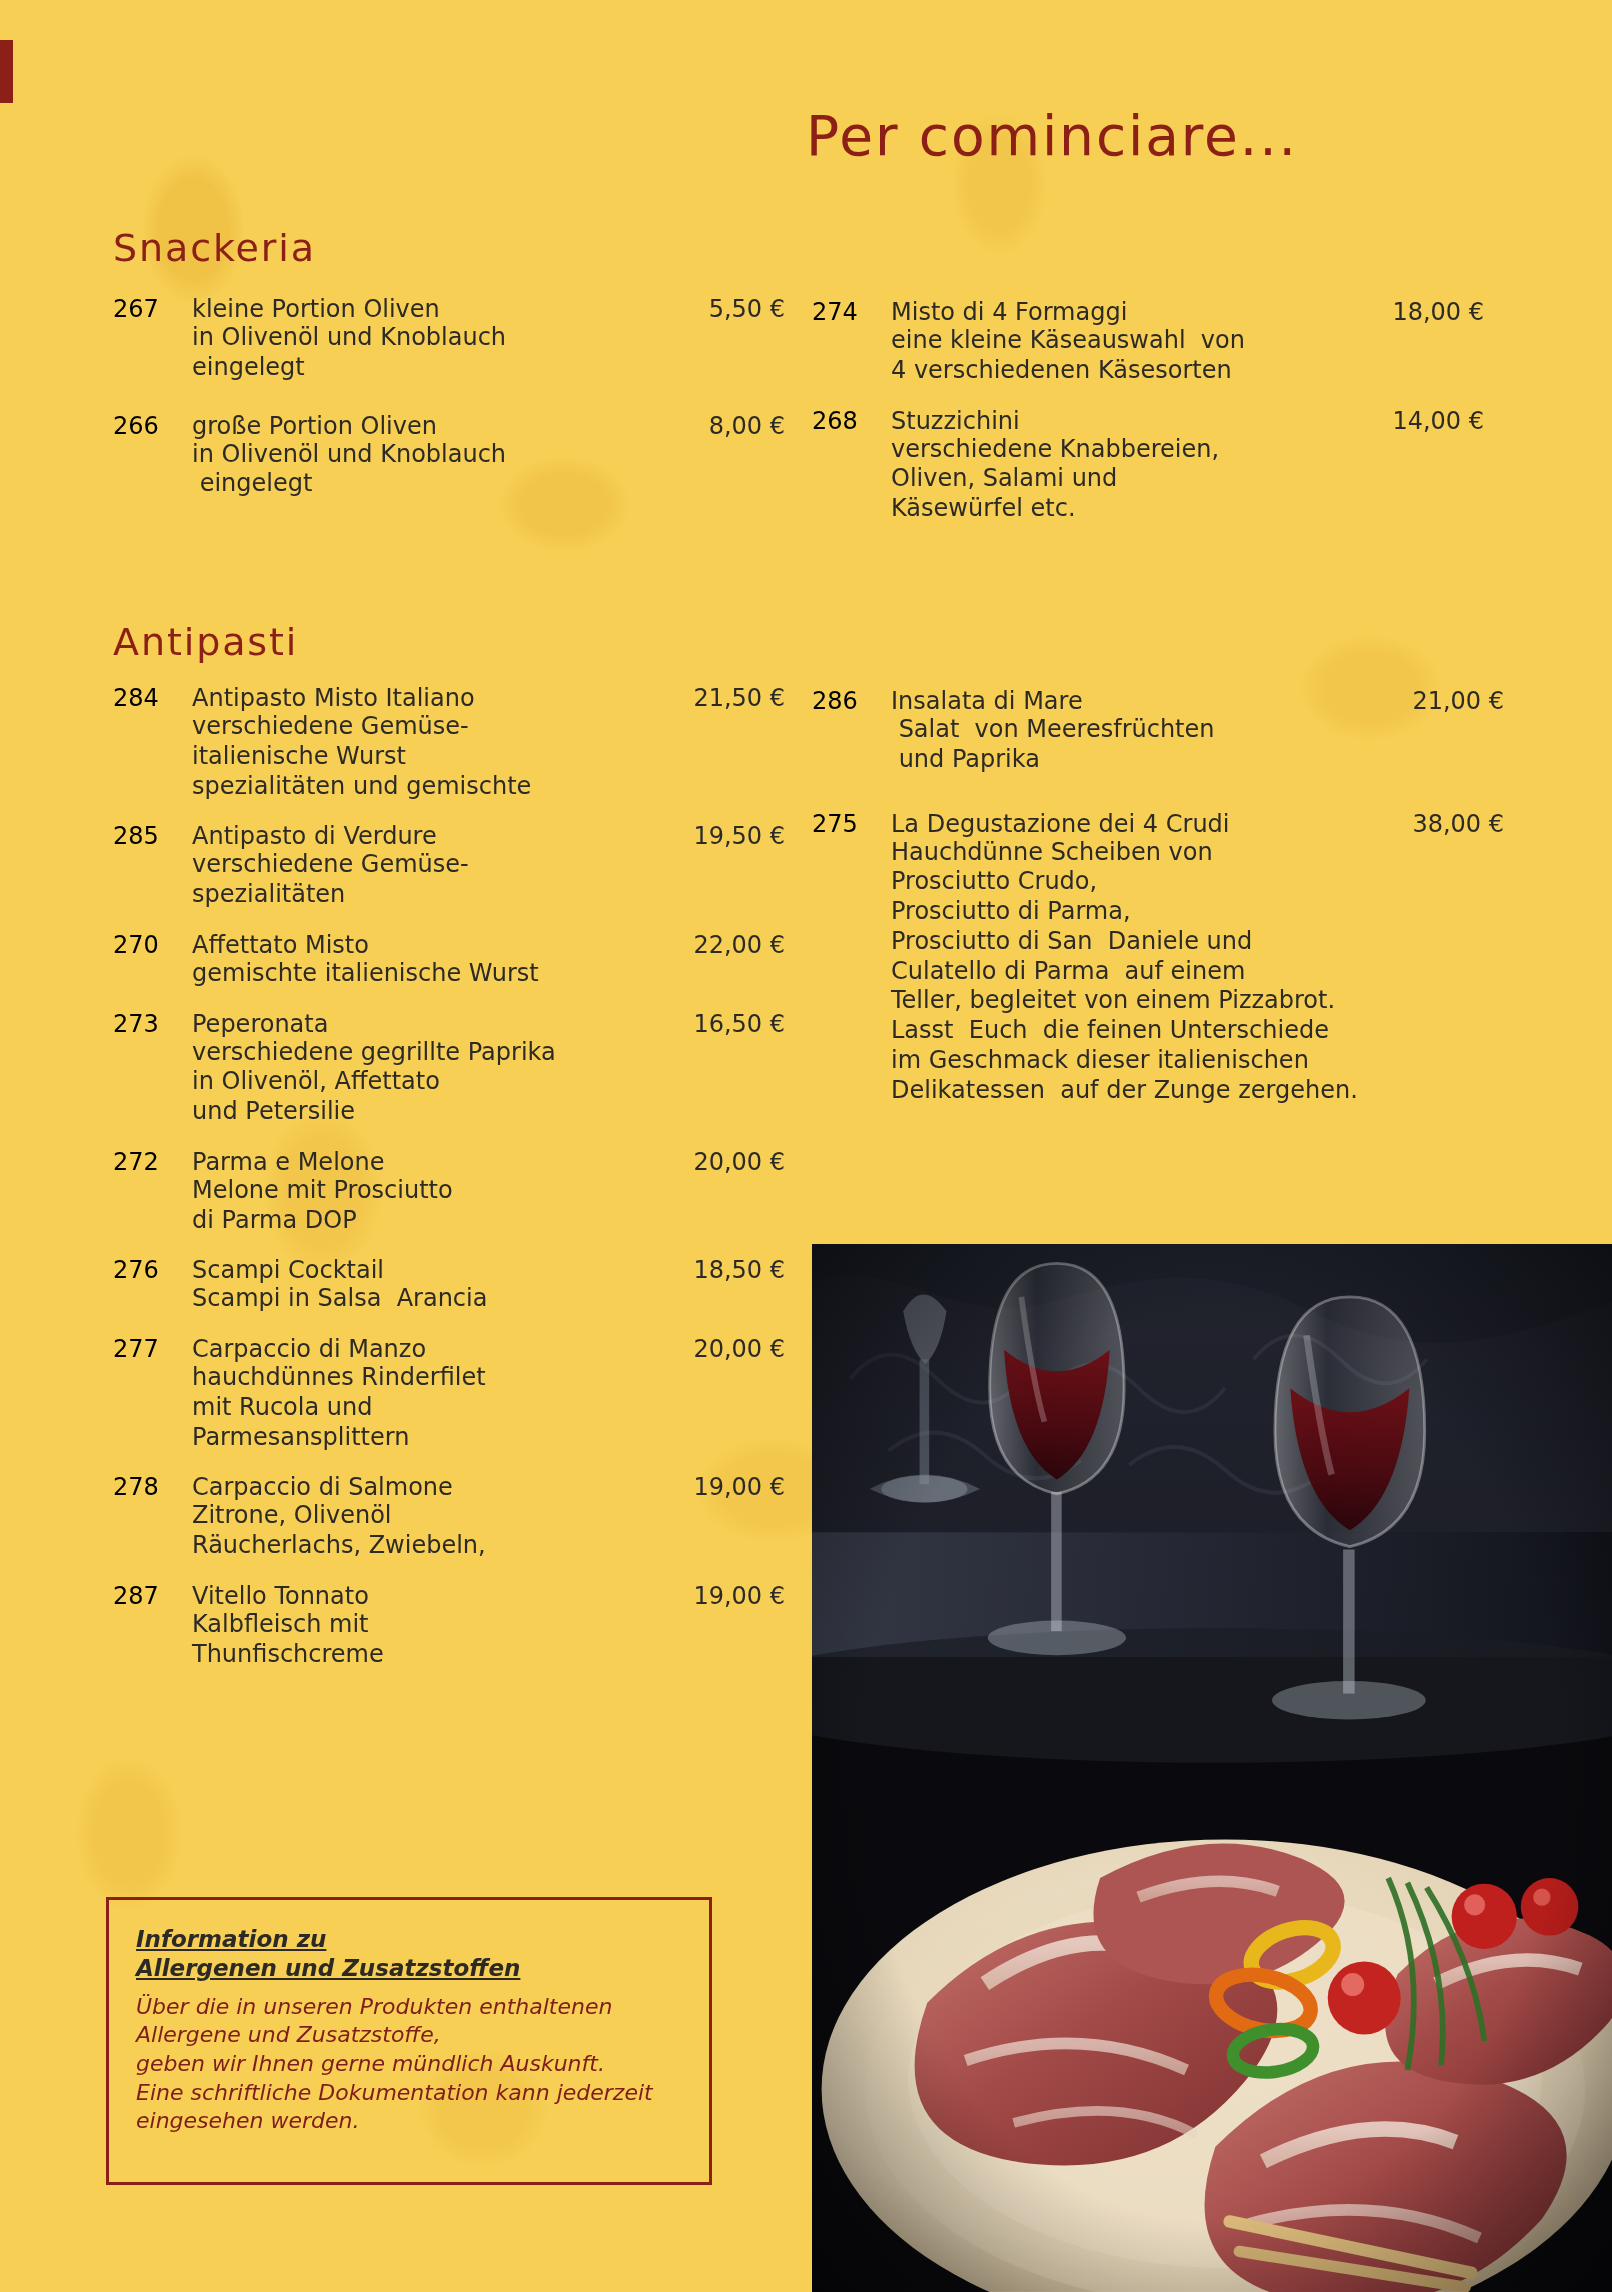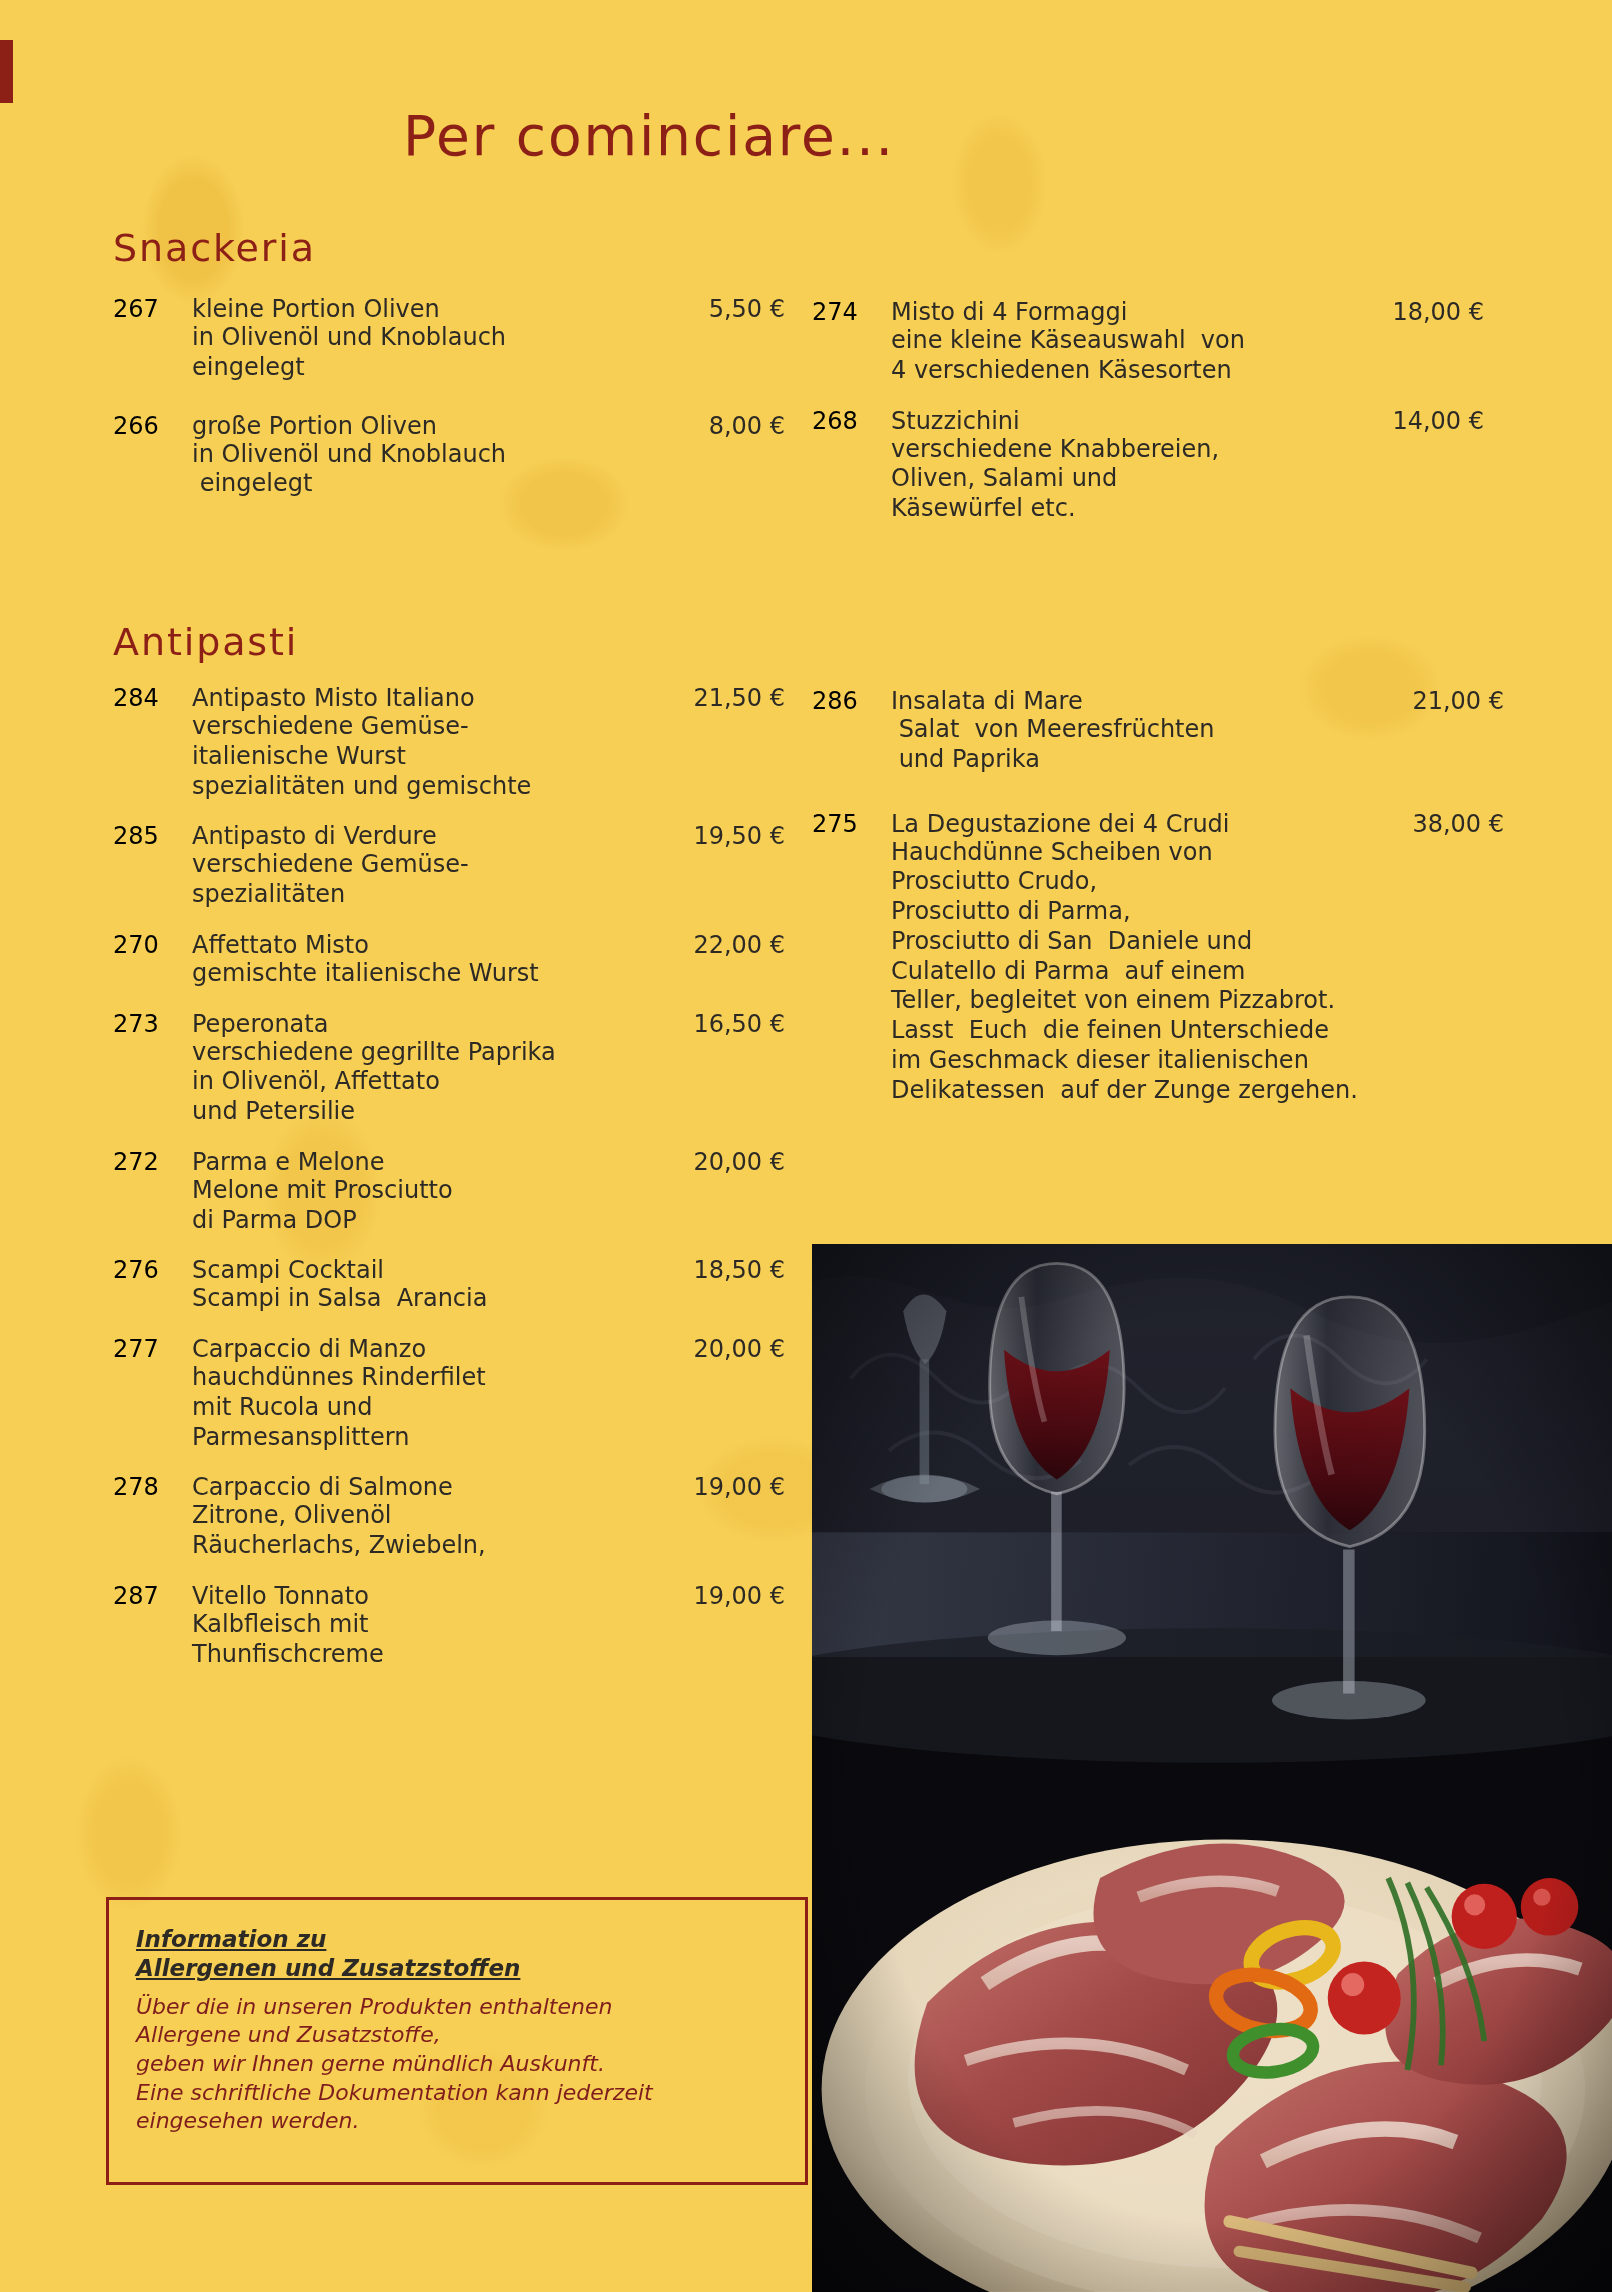--- a/index.html
+++ b/index.html
@@ -35,21 +35,21 @@
     top: 40px;
     width: 13.4px;
     height: 63px;
     background: #8c1f16;
   }
   .page-title {
     position: absolute;
     top: 104px;
     left: 0;
     width: 1298px;
-    text-align: center;
+    text-align: right;
     font-size: 55px;
     letter-spacing: 1.9px;
     color: #8c1f16;
     font-weight: 400;
   }
   .section-title {
     color: #8c1f16;
     font-size: 38px;
     letter-spacing: 1.9px;
     font-weight: 400;
@@ -129,21 +129,21 @@
     height: 1048px;
     overflow: hidden;
     background: #0b0a0c;
   }
   .photo svg { display: block; }
 
   .info-box {
     position: absolute;
     left: 106px;
     top: 1897px;
-    width: 702px;
+    width: 606px;
     height: 288px;
     border: 3.8px solid #8c1f16;
     box-sizing: border-box;
     padding: 25px 27px;
   }
   .info-box .ttl {
     font-size: 23px;
     font-weight: bold;
     font-style: italic;
     color: #2d2a26;

